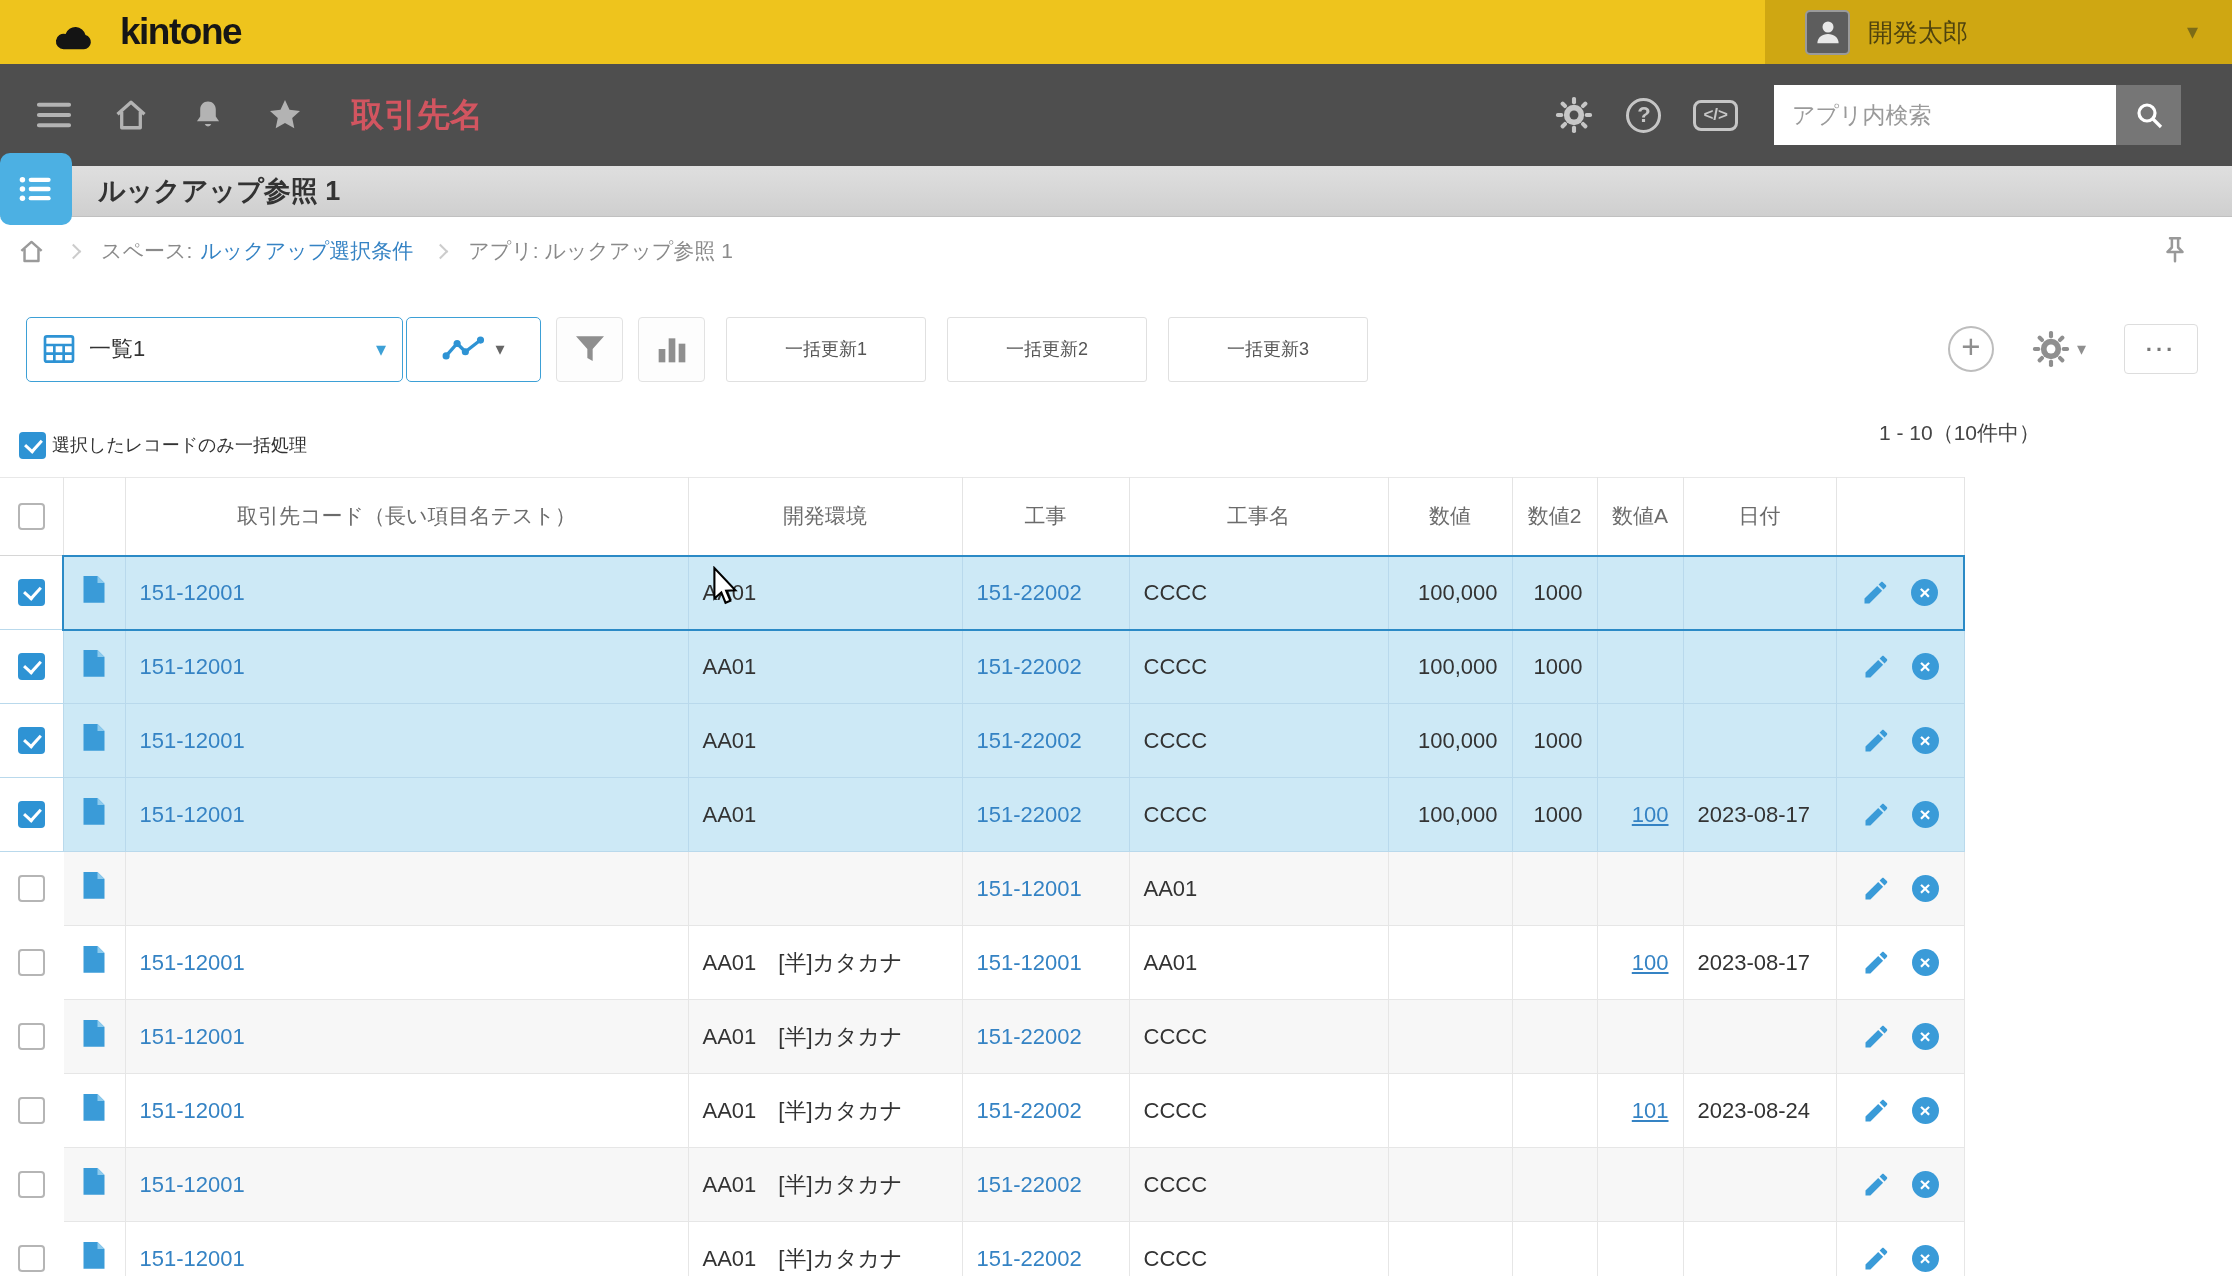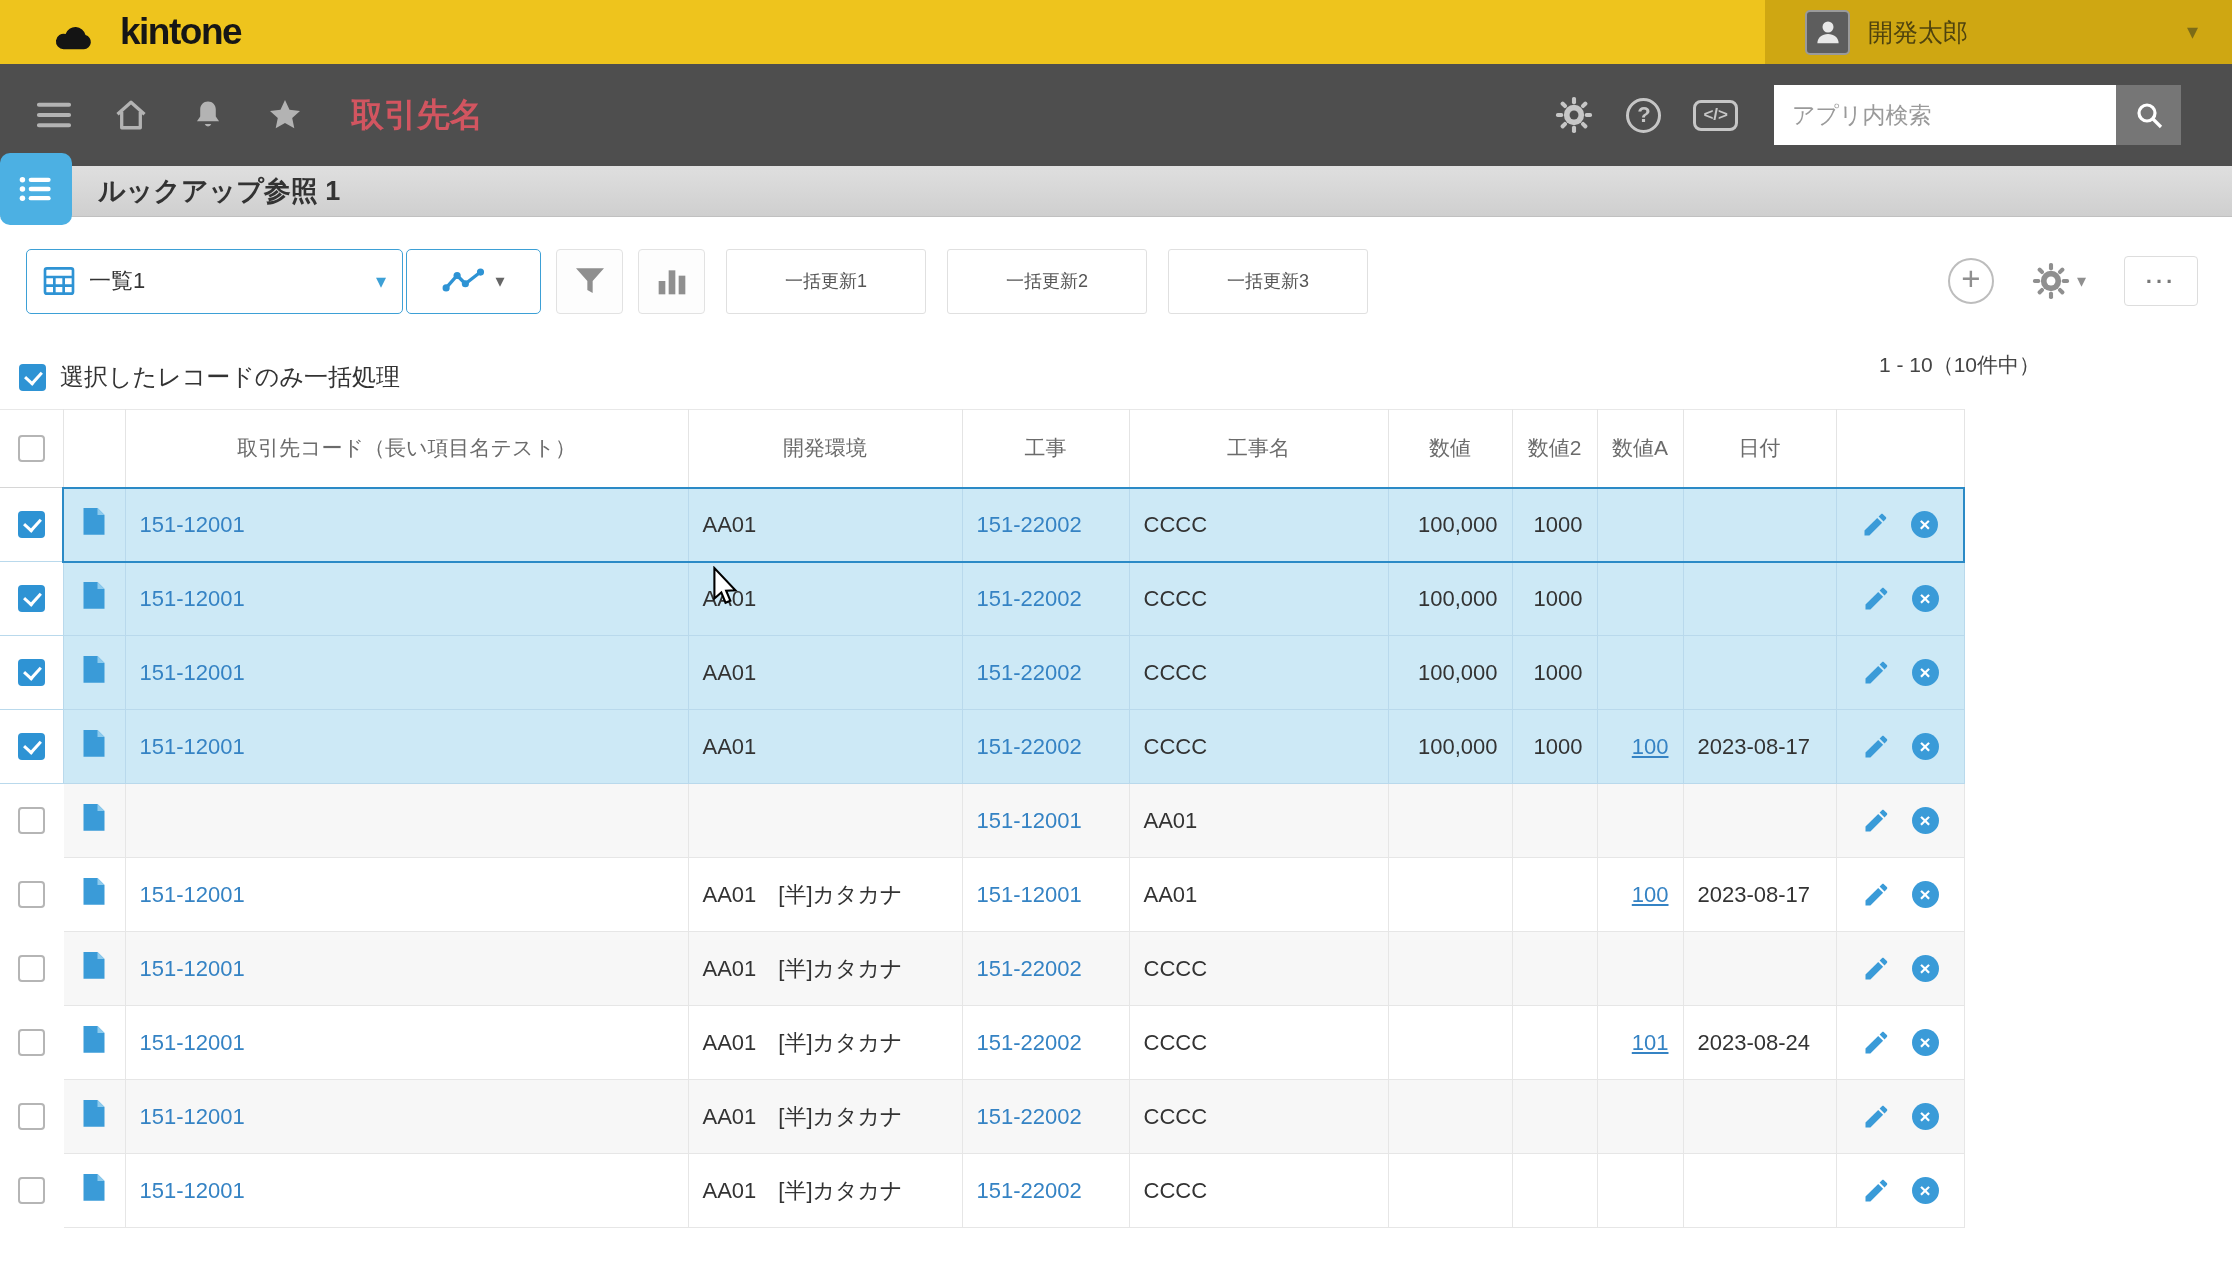--- a/index.html
+++ b/index.html
@@ -53,21 +53,21 @@
   .bulk-btn{height:65px;min-width:200px;border:1px solid #e0e0e0;border-radius:3px;background:#fff;font-size:18px;color:#555;display:flex;align-items:center;justify-content:center;margin-left:21px;cursor:pointer;font-family:inherit;padding:0 30px}
   .toolbar-right{position:absolute;right:34px;display:flex;align-items:center;gap:38px}
   .plus-btn{width:46px;height:46px;border:2px solid #bdbdbd;border-radius:50%;color:#8f8f8f;font-size:33px;display:flex;align-items:center;justify-content:center;cursor:pointer;background:#fff;padding-bottom:4px}
   .gearset-btn{display:flex;align-items:center;gap:7px;cursor:pointer}
   .gearset-btn .chev{color:#8f8f8f;font-size:18px}
   .ellipsis-btn{min-width:74px;height:50px;border:1px solid #ddd;border-radius:4px;background:#fff;display:flex;align-items:center;justify-content:center;cursor:pointer}
   .dots{color:#777;font-size:32px;letter-spacing:4px;transform:translateY(-9px)}
 
   
   .selection-row{height:64px;display:flex;align-items:center;padding-left:19px;position:relative;background:#fff}
-  .selection-label{font-size:24px;color:#333;margin-left:14px}
+  .selection-label{font-size:18px;color:#333;margin-left:6px}
   .pagination{position:absolute;right:192px;top:6px;font-size:21px;color:#444}
 
   
   .cb{display:inline-block;width:27px;height:27px;border-radius:4px;position:relative;cursor:pointer;flex:none;vertical-align:middle}
   .cb.on{background:#2e93d4}
   .cb.on::after{content:"";position:absolute;left:9px;top:4px;width:8px;height:13px;border-right:3px solid #fff;border-bottom:3px solid #fff;transform:rotate(42deg)}
   .cb.off{background:#fff;border:2px solid #b5b5b5}
 
   
   table.grid{border-collapse:collapse;table-layout:fixed;width:1964px;background:#fff}
@@ -188,20 +188,38 @@
           <rect x="8" y="5.8" width="12" height="2.4" rx="1.2"></rect>
           <circle cx="4.6" cy="12" r="1.5"></circle>
           <rect x="8" y="10.8" width="12" height="2.4" rx="1.2"></rect>
           <circle cx="4.6" cy="17" r="1.5"></circle>
           <rect x="8" y="15.8" width="12" height="2.4" rx="1.2"></rect>
         </svg>
     </span>
     <span class="app-title">ルックアップ参照 1</span>
   </div>
 
+  <div class="breadcrumb">
+    <span class="nav-icon" style="width:30px;height:30px">
+      <svg width="27" height="27" viewBox="0 0 24 24" fill="none" stroke="#9a9a9a" stroke-width="2.2" stroke-linejoin="round">
+          <path d="M3 11.5 L12 3.5 l9 8"></path>
+          <path d="M5.8 9.8 V20.5 h12.4 V9.8"></path>
+        </svg>
+    </span>
+    <span class="bc-sep"></span>
+    <span class="bc-text">スペース:</span>
+    <span class="bc-link">ルックアップ選択条件</span>
+    <span class="bc-sep"></span>
+    <span class="bc-text">アプリ: ルックアップ参照 1</span>
+    <span class="bc-pin">
+      <svg width="26" height="30" viewBox="0 0 20 24" fill="none" stroke="#999" stroke-width="2" stroke-linecap="round" stroke-linejoin="round">
+          <path d="M6 2.5 h8 M7.5 2.5 V10 L4 13.5 h12 L12.5 10 V2.5 M10 13.5 V21"></path>
+        </svg>
+    </span>
+  </div>
 
   <div class="toolbar">
     <div class="view-selector">
       <span style="display:inline-flex">
         <svg width="32" height="30" viewBox="0 0 24 22" fill="none" stroke="#2e93d4" stroke-width="2">
             <rect x="1.5" y="1.5" width="21" height="19" rx="1.5"></rect>
             <path d="M1.5 8 h21 M1.5 14.5 h21 M8.5 8 V20.5 M15.5 8 V20.5"></path>
           </svg>
       </span>
       <span class="label">一覧1</span>

